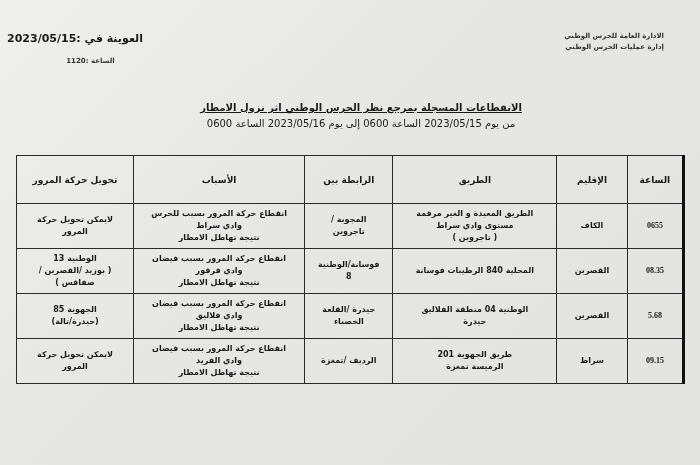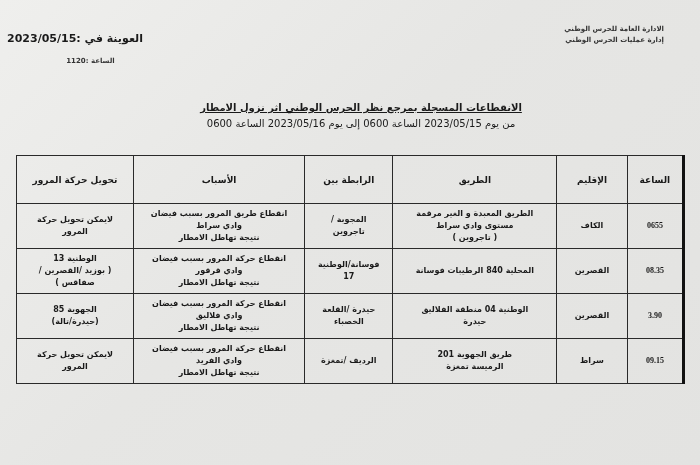--- a/index.html
+++ b/index.html
@@ -4,21 +4,21 @@
 <style>
   html, body { margin: 0; padding: 0; }
   body {
     width: 700px; height: 465px; overflow: hidden;
     background: linear-gradient(135deg, #efefed 0%, #e6e6e4 45%, #e3e3e1 100%);
     font-family: "DejaVu Sans", sans-serif;
     color: #1a1a1a;
     position: relative;
   }
   .hdr-right {
-    position: absolute; right: 36px; top: 24px;
+    position: absolute; right: 36px; top: 31px;
     direction: rtl; text-align: right;
     font-size: 7px; line-height: 11px; font-weight: bold; color: #333;
   }
   .hdr-left {
     position: absolute; left: 38px; top: 32px;
     direction: rtl; text-align: center; width: 105px;
   }
   .hdr-left .date { font-size: 11px; font-weight: bold; line-height: 14px; white-space: nowrap; }
   .hdr-left .time { font-size: 7px; font-weight: bold; color: #333; line-height: 12px; margin-top: 9px; }
   .title-block {
@@ -84,47 +84,47 @@
       <td class="time-cell">0655</td>
       <td>الكاف</td>
       <td>
         <span class="line">الطريق المعبدة و الغير مرقمة مستوى وادي سراط</span>
         <span class="line">( تاجروين )</span>
       </td>
       <td>
         <span class="line">المجوبة / تاجروين</span>
       </td>
       <td>
-        <span class="line">انقطاع طريق المرور بسبب فيضان وادي سراط</span>
+        <span class="line">انقطاع حركة المرور بسبب للحرس وادي سراط</span>
         <span class="line">نتيجة تهاطل الامطار</span>
       </td>
       <td>
         <span class="line">لايمكن تحويل حركة المرور</span>
       </td>
     </tr>
     <tr>
       <td class="time-cell">08.35</td>
       <td>القصرين</td>
       <td>
         <span class="line">المحلية 840 الرطيبات فوسانة</span>
       </td>
       <td>
-        <span class="line">فوسانة/الوطنية 17</span>
+        <span class="line">فوسانة/الوطنية 8</span>
       </td>
       <td>
         <span class="line">انقطاع حركة المرور بسبب فيضان وادي قرقور</span>
         <span class="line">نتيجة تهاطل الامطار</span>
       </td>
       <td>
         <span class="line">الوطنية 13</span>
         <span class="line">( بوزيد /القصرين / صفاقس )</span>
       </td>
     </tr>
     <tr>
-      <td class="time-cell">3.90</td>
+      <td class="time-cell">5.68</td>
       <td>القصرين</td>
       <td>
         <span class="line">الوطنية 04 منطقة الفلاليق</span>
         <span class="line">حيدرة</span>
       </td>
       <td>
         <span class="line">حيدرة /القلعة</span>
         <span class="line">الخصباء</span>
       </td>
       <td>

